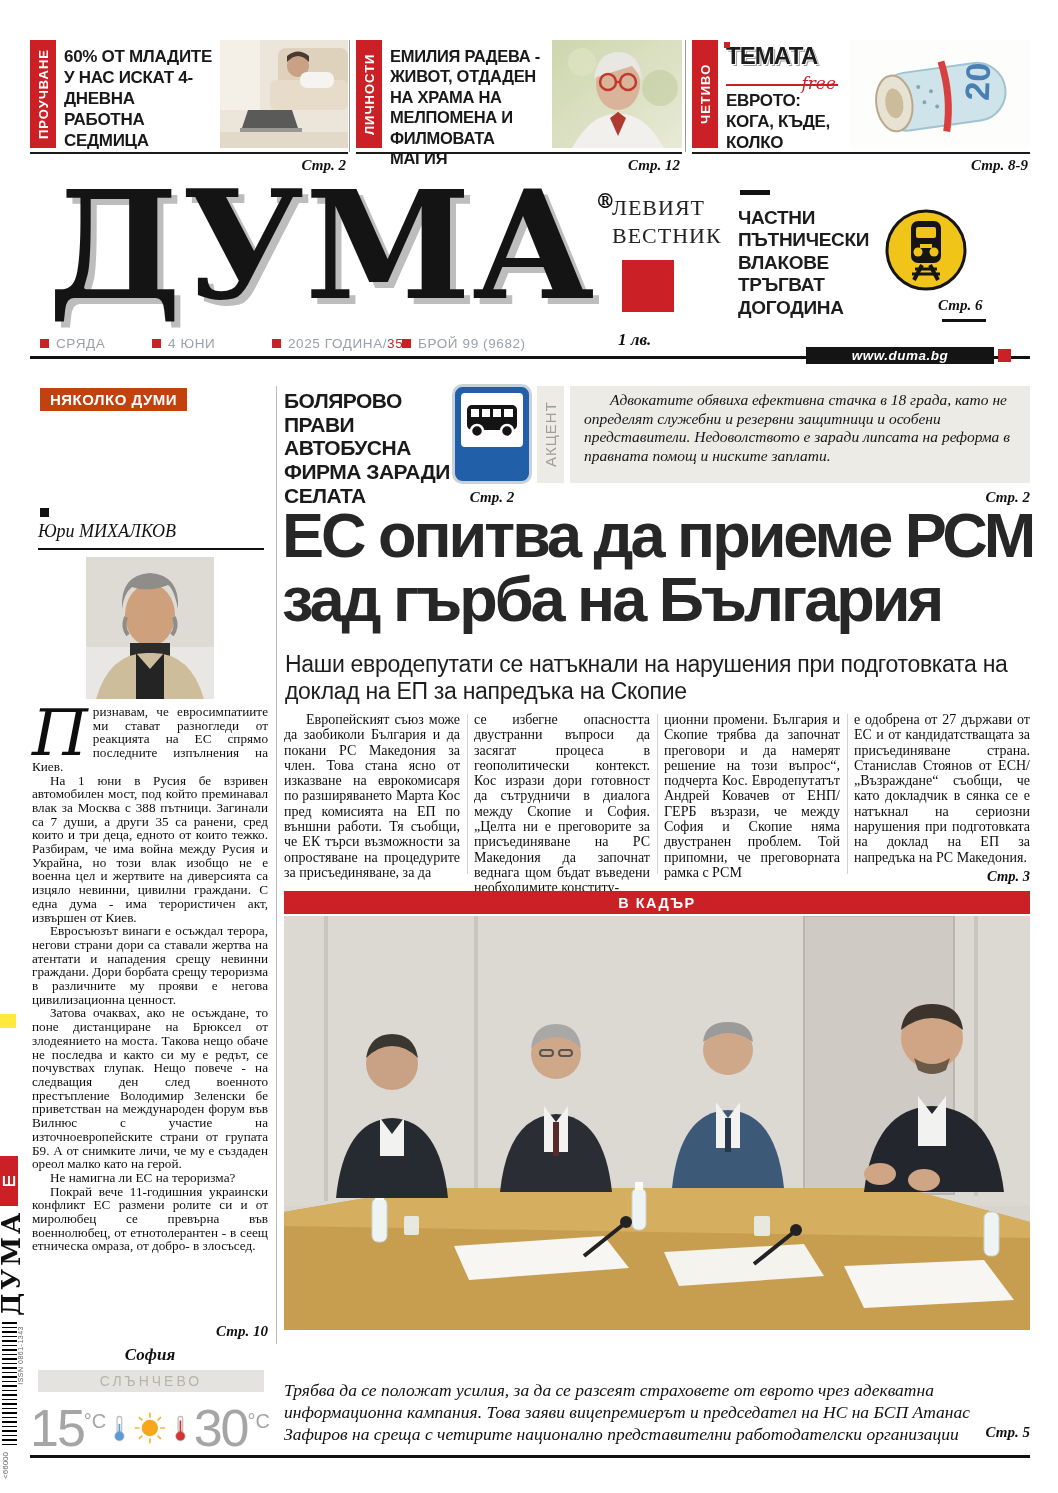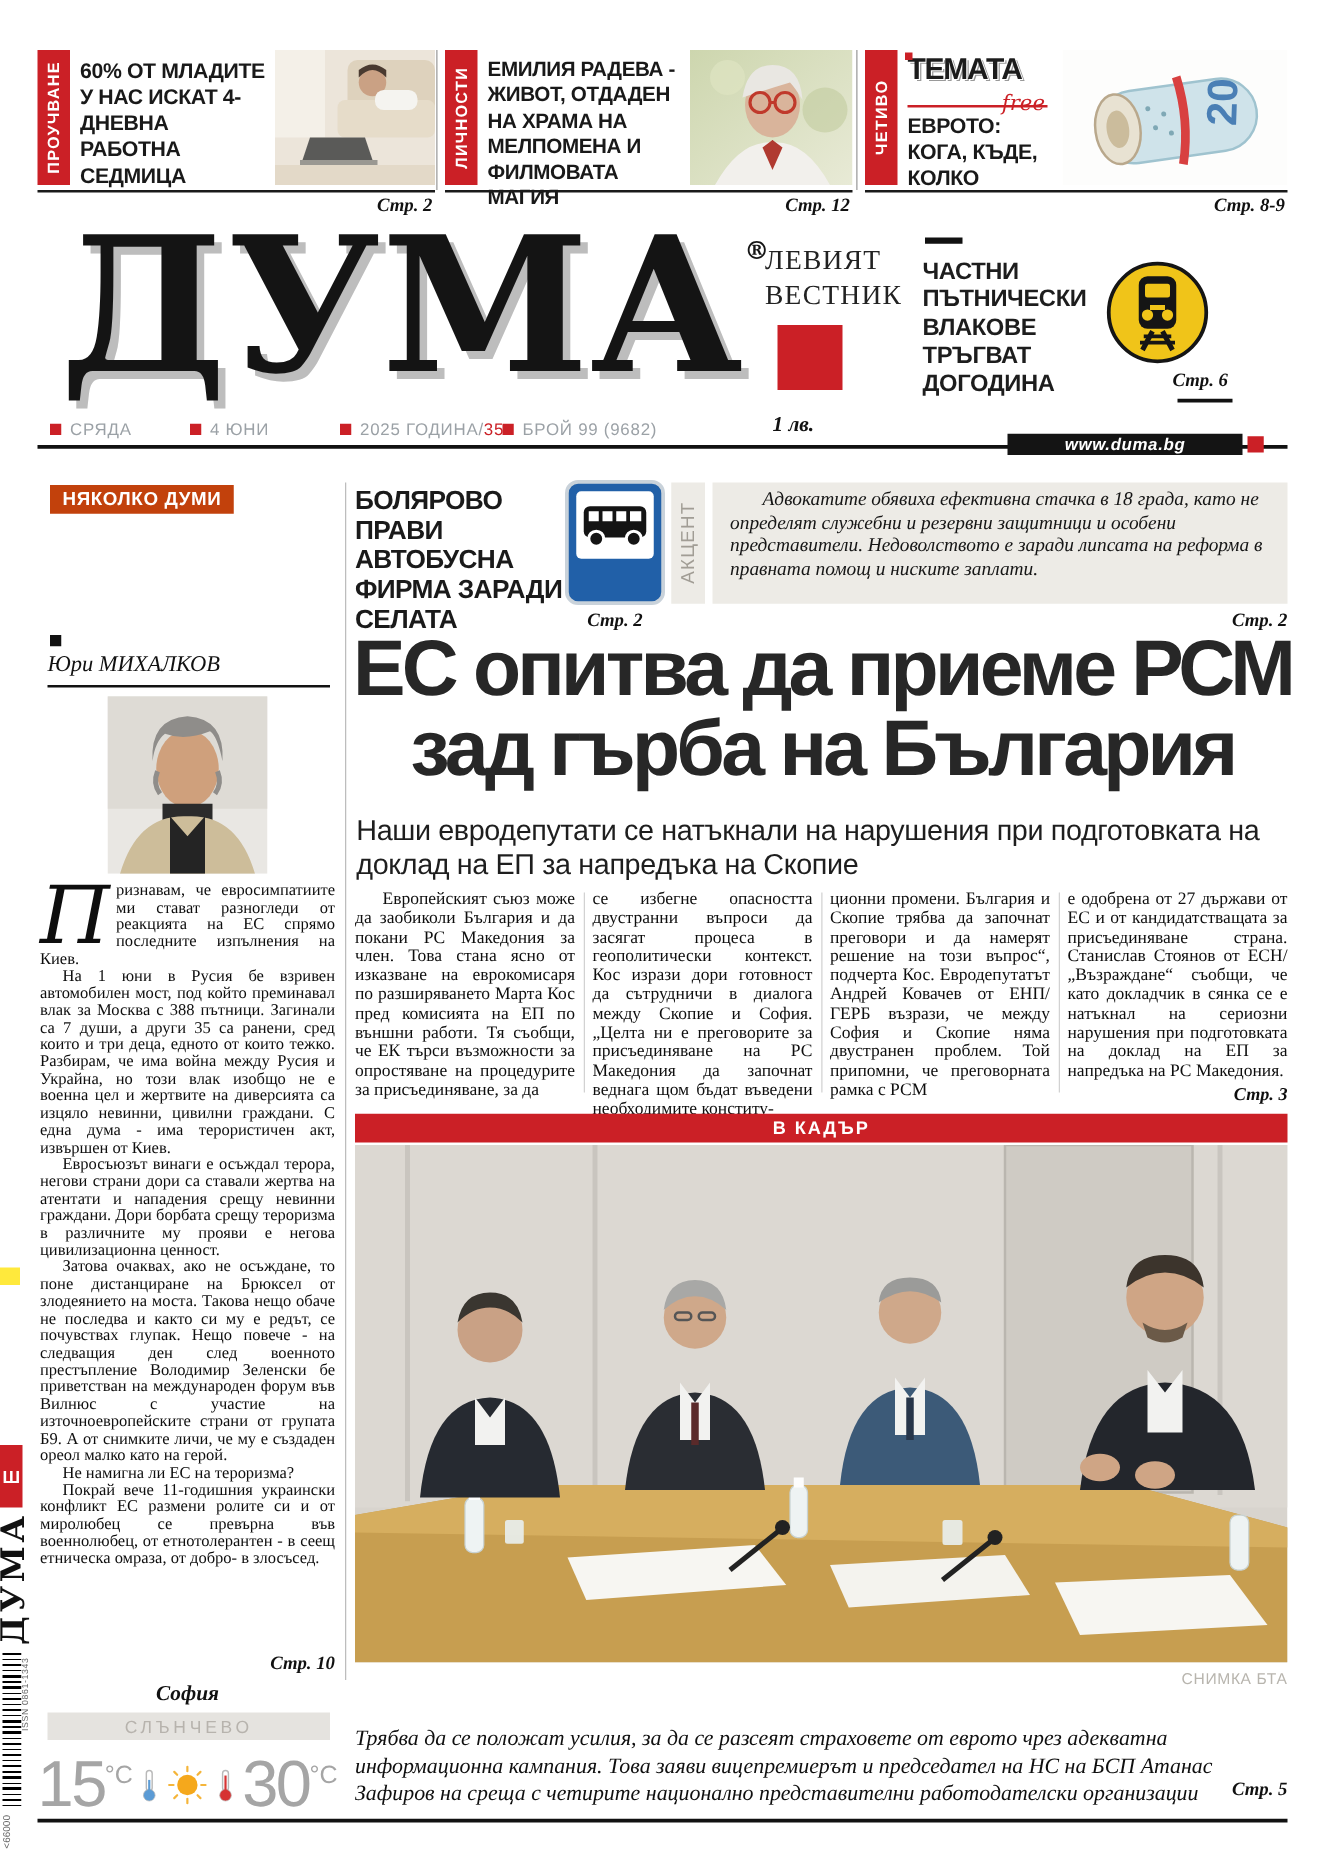--- a/index.html
+++ b/index.html
@@ -101,21 +101,21 @@
             font:15px "Liberation Sans",sans-serif;letter-spacing:1px;writing-mode:vertical-rl;
             transform:rotate(180deg);display:flex;align-items:center;justify-content:center;}
   .akcent-box{position:absolute;left:570px;top:386px;width:460px;height:97px;background:#edebe6;
               box-sizing:border-box;padding:5px 14px;}
   .akcent-title{font:bold 25px/1.05 "Liberation Sans",sans-serif;letter-spacing:-0.5px;color:#151515;margin:2px 0 5px;}
   .akcent-text{font:italic 15.5px/1.2 "Liberation Serif",serif;text-indent:26px;color:#151515;}
   .akcent-page{position:absolute;left:930px;top:489px;width:100px;text-align:right;}
 
   
   .lead-h{position:absolute;left:282px;top:503px;width:752px;
-          font:bold 63px/1.02 "Liberation Sans",sans-serif;letter-spacing:-3px;color:#272727;text-align:center;}
+          font:bold 63px/1.02 "Liberation Sans",sans-serif;letter-spacing:-3px;color:#272727;}
   .lead-sub{position:absolute;left:285px;top:651px;width:745px;
             font:23px/1.17 "Liberation Sans",sans-serif;color:#1e1e1e;letter-spacing:-0.3px;}
   .lcol{position:absolute;top:712px;width:176px;font:14px/15.3px "Liberation Serif",serif;
         text-align:justify;color:#0e0e0e;}
   .lc1{left:284px;} .lc2{left:474px;} .lc3{left:664px;} .lc4{left:854px;}
   .lc1 .ind{text-indent:22px;display:block;}
   .col-div{position:absolute;top:714px;height:160px;border-left:1px solid #d2d2d2;}
   .cd1{left:467px;} .cd2{left:657px;} .cd3{left:847px;}
   .lead-page{text-align:right;font:bold italic 14.5px "Liberation Serif",serif;margin-top:3px;}
 
@@ -401,18 +401,17 @@
 
       <circle cx="648" cy="122" r="31" fill="#cfa585"></circle>
       <path d="M617 114 q3 -26 31 -26 q28 0 31 26 q-15 -12 -31 -12 q-16 0 -31 12z" fill="#3c342c"></path>
       <path d="M630 142 q18 12 36 0 l-4 12 q-14 8 -28 0 z" fill="#6b5a48"></path>
       <path d="M580 276 q10 -84 68 -86 q62 2 72 86 z" fill="#23262c"></path>
       <polygon points="634,180 648,198 662,180 662,230 634,230" fill="#f2f2f0"></polygon>
       <ellipse cx="596" cy="258" rx="16" ry="11" fill="#cfa585"></ellipse>
       <ellipse cx="640" cy="264" rx="16" ry="11" fill="#cfa585"></ellipse>
     </svg>
   </div>
-  <div class="credit">СНИМКА БТА</div>
   <div class="caption">Трябва да се положат усилия, за да се разсеят страховете от еврото чрез адекватна информационна кампания. Това заяви вицепремиерът и председател на НС на БСП Атанас Зафиров на среща с четирите национално представителни работодателски организации</div>
   <div class="cap-page pgref">Стр. 5</div>
   <div class="bottom-rule"></div>
 
 </div>
 
 </body></html>

